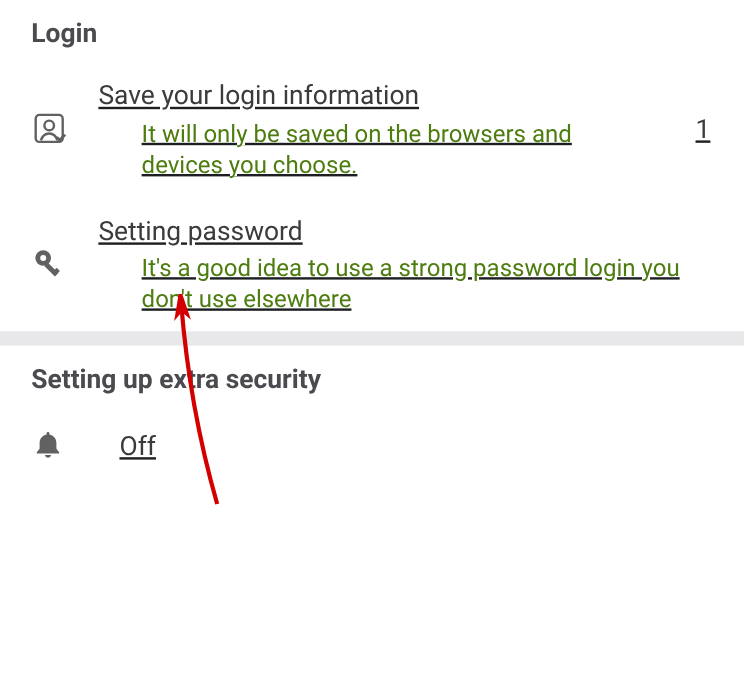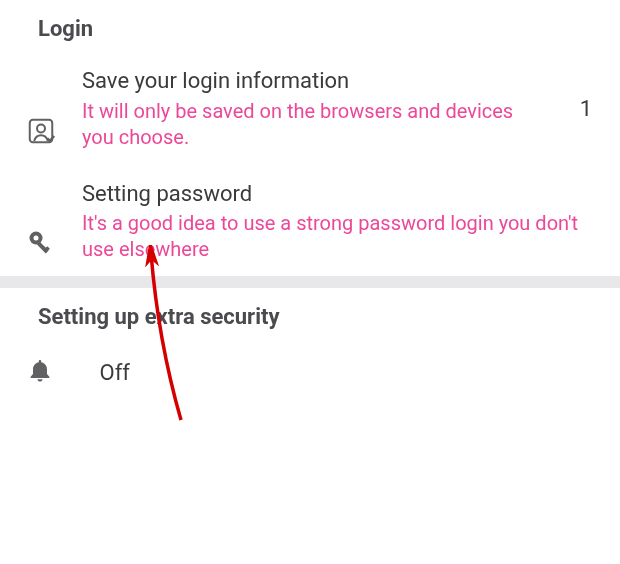--- a/index.html
+++ b/index.html
@@ -12,49 +12,51 @@
       background: #ffffff;
       width: 620px;
       height: 564px;
       position: relative;
       color: #1c1e21;
     }
     .section-header {
       font-size: 22px;
       font-weight: 700;
       color: #4a4a4f;
-      padding: 16px 26px 10px 38px;
+      padding: 16px 26px 10px 26px;
     }
     .setting-item {
       display: flex;
-      align-items: flex-end;
+      align-items: center;
       padding: 16px 26px 14px 26px;
       cursor: pointer;
+      text-decoration: underline;
     }
     .icon-col {
       width: 56px;
       flex-shrink: 0;
       padding-top: 2px;
       color: #616163;
     }
     .text-col {
       flex-grow: 1;
       padding-right: 10px;
     }
     .setting-title {
       font-size: 22px;
       color: #3b3b3d;
       font-weight: 400;
       line-height: 1.25;
       margin-bottom: 3px;
     }
     .setting-desc {
       font-size: 20px;
-      color: #ec4899;
+      color: #4d7c0f;
       line-height: 1.3;
+      margin-left: 36px;
     }
     .value-col {
       flex-shrink: 0;
       width: 50px;
       text-align: right;
       color: #3b3b3d;
       font-size: 22px;
       align-self: center;
       padding-right: 2px;
     }

